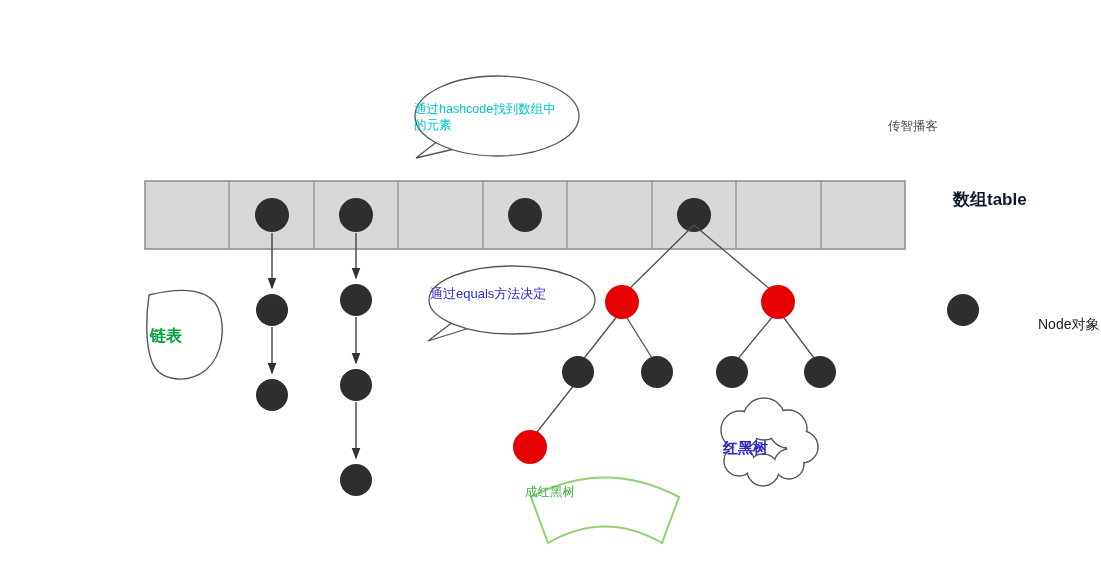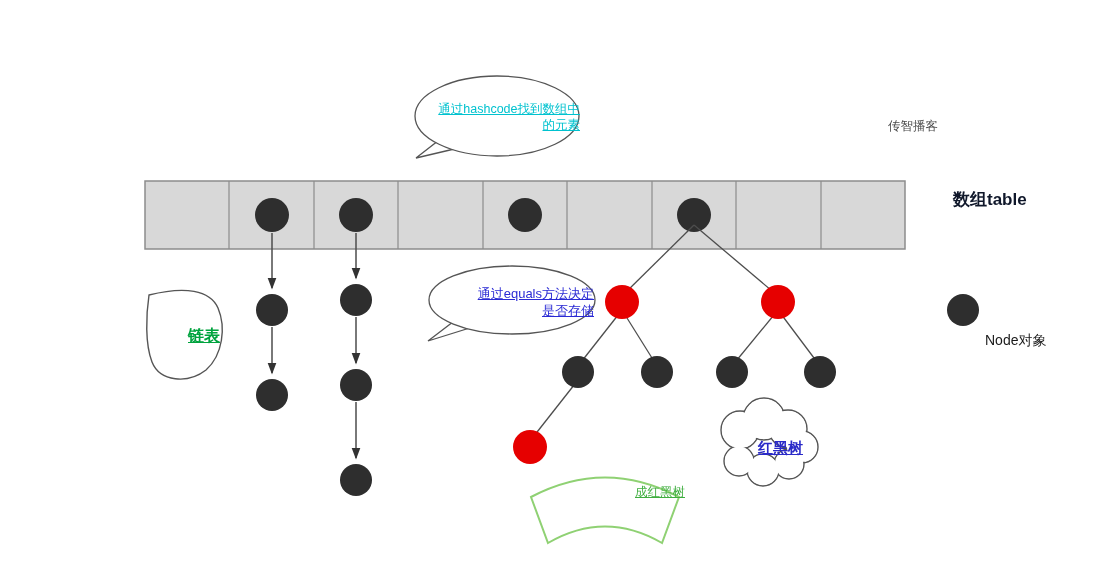--- a/index.html
+++ b/index.html
@@ -1,21 +1,21 @@
 <!DOCTYPE html>
 <html><head>
 <meta charset="utf-8">
 <style>
   * { margin:0; padding:0; box-sizing:border-box; }
   html,body { background:#ffffff; }
   body { font-family:"Liberation Sans","DejaVu Sans",sans-serif; }
   .canvas { position:relative; width:1101px; height:585px; background:#fff; overflow:hidden; }
   .canvas > svg { position:absolute; left:0; top:0; }
   .txt { position:absolute; line-height:1.3; white-space:nowrap; }
-  .center { text-align:right; white-space:normal;text-decoration:underline; }
+  .center { text-align:left; white-space:normal; }
   .watermark { color:#4a4a4a; font-size:12.5px; }
   .array-label { color:#0f172a; font-size:17px; font-weight:600; }
   .node-label { color:#1a1a1a; font-size:14px; }
   .ll-label { color:#00a33e; font-size:16px; font-weight:bold; }
   .rbt-label { color:#2a2ac8; font-size:15px; font-weight:bold; }
   .callout-hash { color:#00c2cf; font-size:12.5px; }
   .callout-equals { color:#2a2ad4; font-size:13px; }
   .callout-convert { color:#3fae3f; font-size:12.5px; }
 </style>
 </head>
@@ -118,33 +118,32 @@
 
     <path d="M531,497 Q605,458 679,497 L662,543 Q605,510 548,543 Z" fill="#ffffff" stroke="#8fd173" stroke-width="2"></path>
 
     <circle cx="963" cy="310" r="16" fill="#2e2e2e"></circle>
   </svg>
 
   <div class="txt watermark" style="left:888px; top:106px;margin-top:12px;">传智播客</div>
 
   <div class="txt array-label" style="left:953px; top:189px;">数组table</div>
 
-  <div class="txt node-label" style="left:985px; top:315px;margin-top:16px;">Node对象</div>
+  <div class="txt node-label" style="left:1038px; top:315px;">Node对象</div>
 
   <div class="txt ll-label center" style="left:150px; top:326px; width:70px;">链表</div>
 
   <div class="txt rbt-label center" style="left:723px; top:438px; width:80px;">红黑树</div>
 
   <div class="txt callout-hash center" style="left:414px; top:101px; width:166px;">
     <div>通过hashcode找到数组中</div>
     <div>的元素</div>
   </div>
 
   <div class="txt callout-equals center" style="left:430px; top:286px; width:164px;">
     <div>通过equals方法决定</div>
-    <div>是否存储</div>
   </div>
 
   <div class="txt callout-convert center" style="left:525px; top:484px; width:160px;">
     <div>成红黑树</div>
   </div>
 
 </div>
 
 </body></html>

